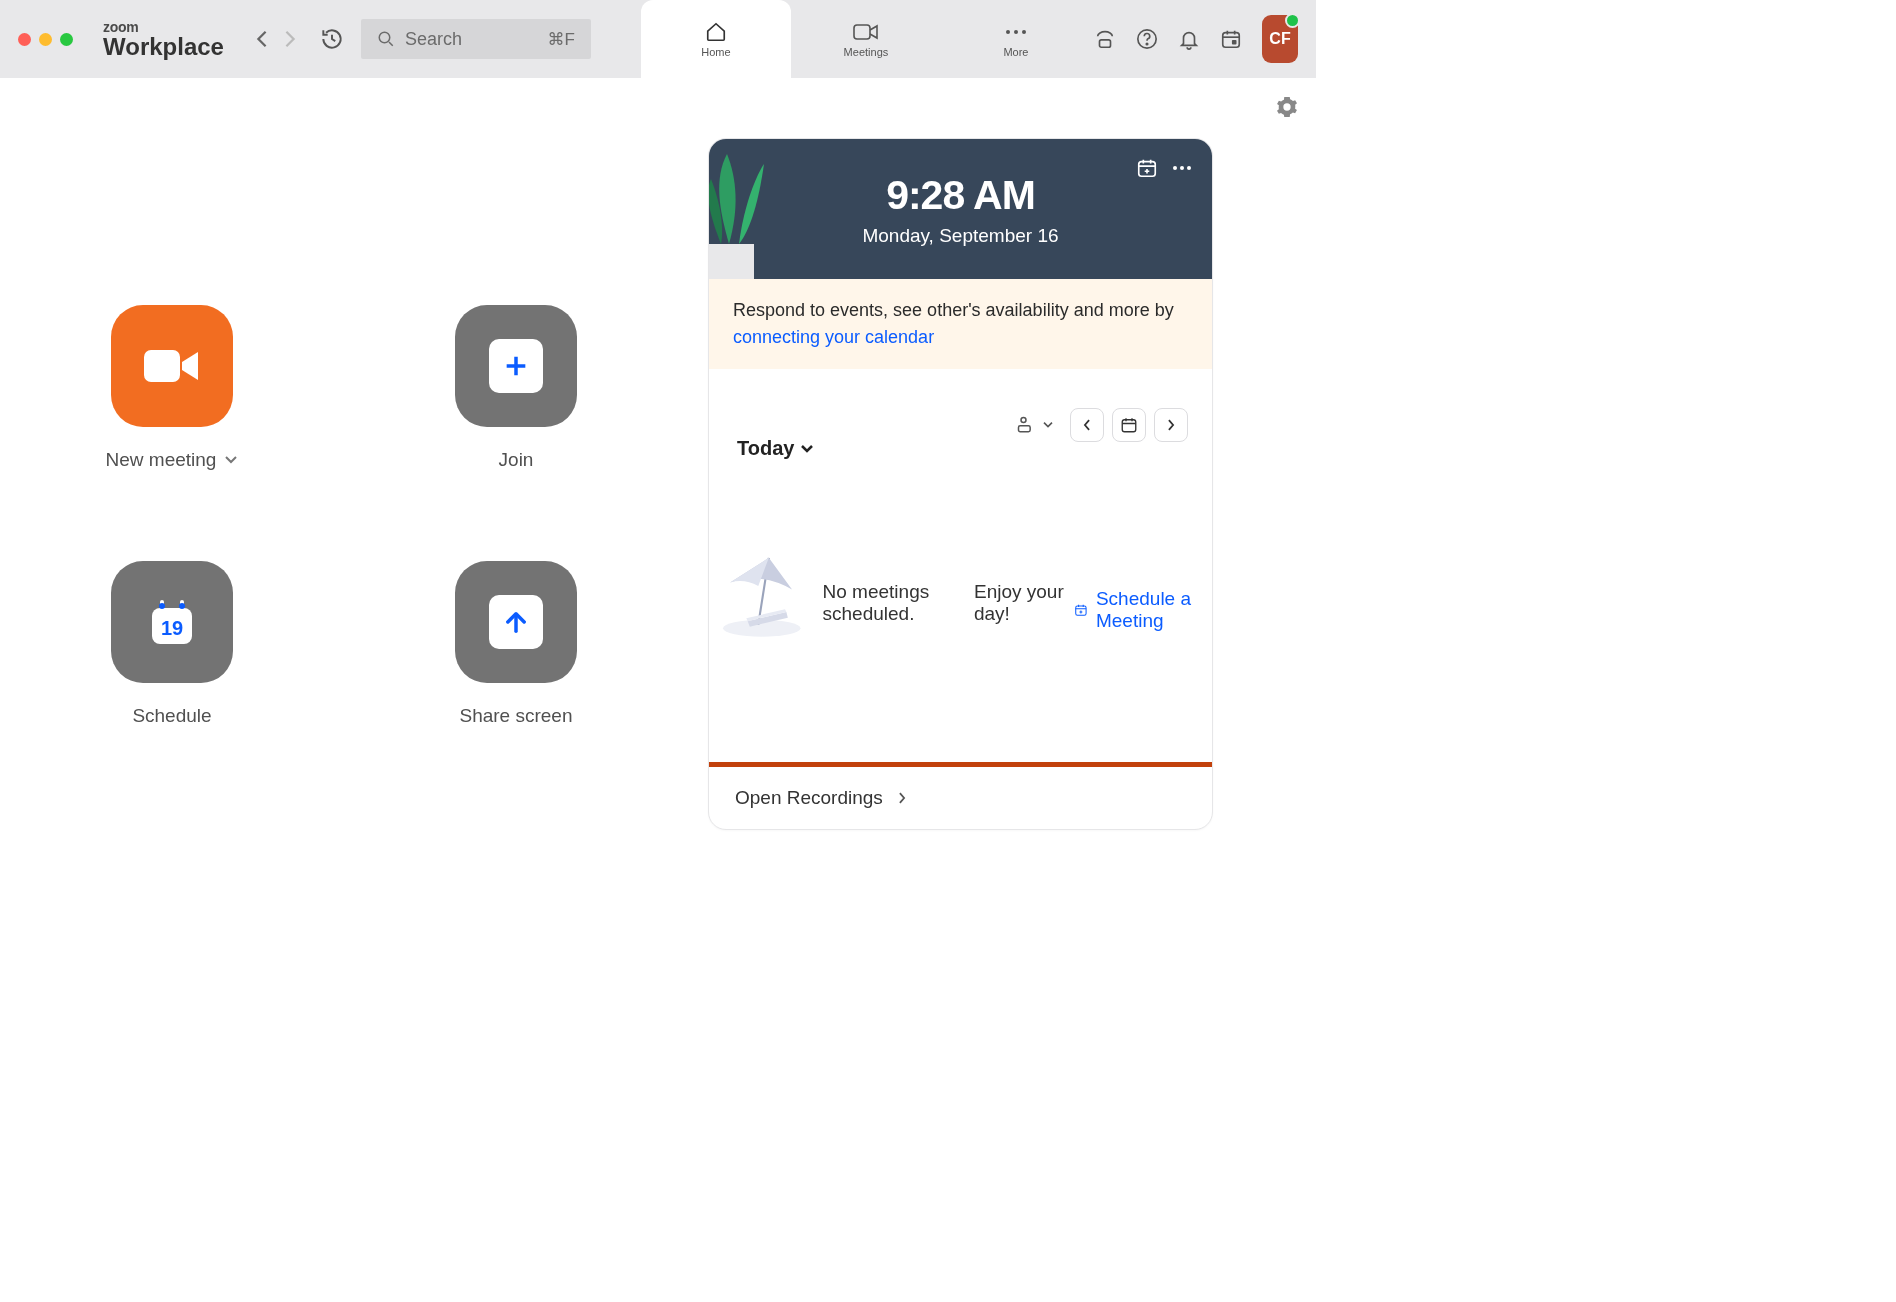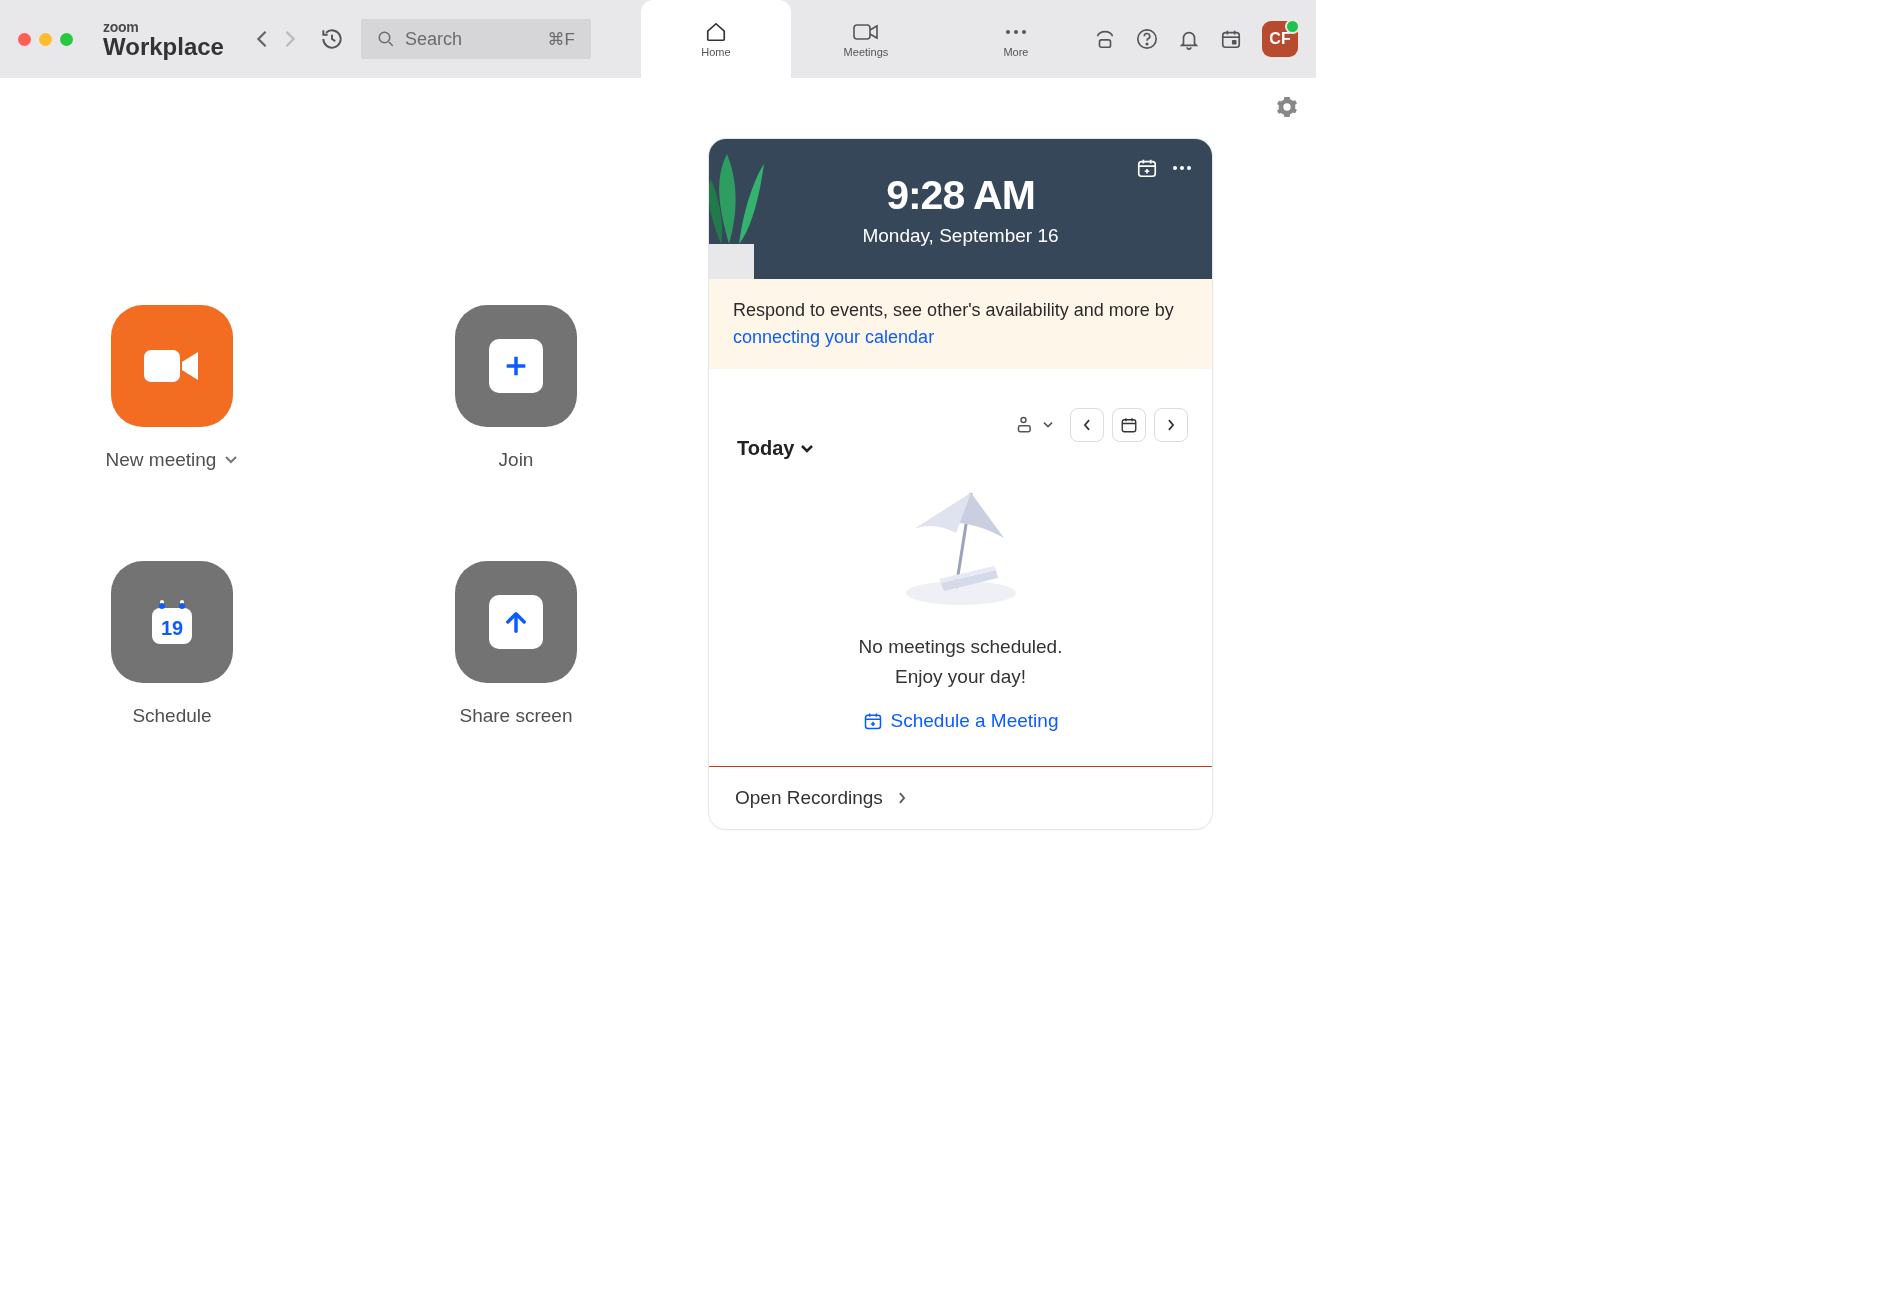--- a/index.html
+++ b/index.html
@@ -27,21 +27,21 @@
 .searchbox .shortcut { color: #6b6b6b; font-size: 17px; }
 
 .tabs { display: flex; align-self: stretch; margin-left: 40px; }
 .tab { width: 150px; display: flex; flex-direction: column; align-items: center; justify-content: center; gap: 2px; cursor: pointer; color: #555; }
 .tab.active { background: #fff; border-top-left-radius: 12px; border-top-right-radius: 12px; }
 .tab .tab-icon { height: 24px; display: flex; align-items: center; }
 .tab .tab-label { font-size: 11px; }
 
 .toolbar-right { margin-left: auto; display: flex; align-items: center; gap: 20px; padding-right: 8px;}
 .tb-icon { cursor: pointer; display:flex; align-items:center; justify-content:center; }
-.avatar { width: 36px; height: 36px; border-radius: 9px; background: #b84a2f; color: #fff; font-weight: 600; font-size: 16px; display: flex; align-items: center; justify-content: center; position: relative; cursor: pointer;}
+.avatar { width: 36px; height: 48px; border-radius: 9px; background: #b84a2f; color: #fff; font-weight: 600; font-size: 16px; display: flex; align-items: center; justify-content: center; position: relative; cursor: pointer;}
 .avatar::after { content: ""; position: absolute; top: -2px; right: -2px; width: 11px; height: 11px; background: #1fc24a; border-radius: 50%; border: 2px solid #e8e8ea; }
 
 .main { display: flex; height: calc(903px - 78px); position: relative; }
 .gear { position: absolute; top: 18px; right: 18px; cursor: pointer; }
 
 .action-grid { width: 688px; display: grid; grid-template-columns: 1fr 1fr; align-content: center; justify-items: center; row-gap: 90px; padding-top: 50px; }
 .action-item { display: flex; flex-direction: column; align-items: center; gap: 22px; }
 .action-btn { width: 122px; height: 122px; border-radius: 32px; display: flex; align-items: center; justify-content: center; cursor: pointer; }
 .btn-orange { background: #f26d21; }
 .btn-blue { background: #737373; }
@@ -57,26 +57,26 @@
 
 .cal-banner { background: #fff6ea; padding: 18px 24px; font-size: 18px; color: #2b2b2b; line-height: 1.5; }
 .cal-banner a { color: #0b5cff; text-decoration: none; cursor: pointer; }
 
 .cal-today-row { display: flex; align-items: center; padding: 20px 24px 14px 28px; gap: 8px; }
 .today-label { font-size: 20px; font-weight: 700; color: #222; cursor: pointer; display:flex; align-items:center; gap:6px;margin-top:48px;}
 .cal-today-row .spacer { flex: 1; }
 .gallery-ctl { display:flex; align-items:center; gap:6px; cursor:pointer; margin-right: 8px;}
 .pill-btn { width: 34px; height: 34px; border: 1px solid #dcdcdf; border-radius: 8px; display: flex; align-items: center; justify-content: center; cursor: pointer; background:#fff;}
 
-.cal-empty { flex: 1; display:flex; flex-direction: column; align-items:center; justify-content:center; gap:8px; padding-bottom: 30px; }
+.cal-empty { flex: 1; display:flex; flex-direction: row; align-items:center; justify-content:center; gap:8px; padding-bottom: 30px; }
 .umbrella { margin-bottom: 20px; }
 .empty-text { font-size: 19px; color: #333; }
 .schedule-link { display:flex; align-items:center; gap:8px; color:#0b5cff; font-size: 19px; margin-top: 14px; cursor: pointer; }
 
-.open-recordings { border-top: 1px solid #c2410c; padding: 20px 26px; font-size: 19px; color: #333; display:flex; align-items:center; gap: 14px; cursor: pointer; }
+.open-recordings { border-top: 5px solid #c2410c; padding: 20px 26px; font-size: 19px; color: #333; display:flex; align-items:center; gap: 14px; cursor: pointer; }
 </style>
 </head>
 <body>
 
 <div class="toolbar">
   <div class="traffic-lights">
     <div class="traffic-light traffic-red"></div>
     <div class="traffic-light traffic-yellow"></div>
     <div class="traffic-light traffic-green"></div>
   </div>

